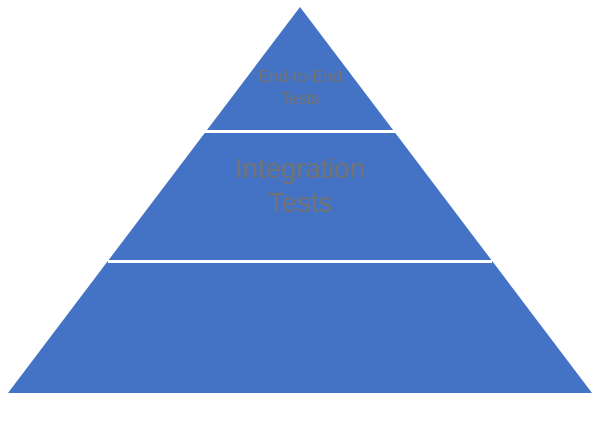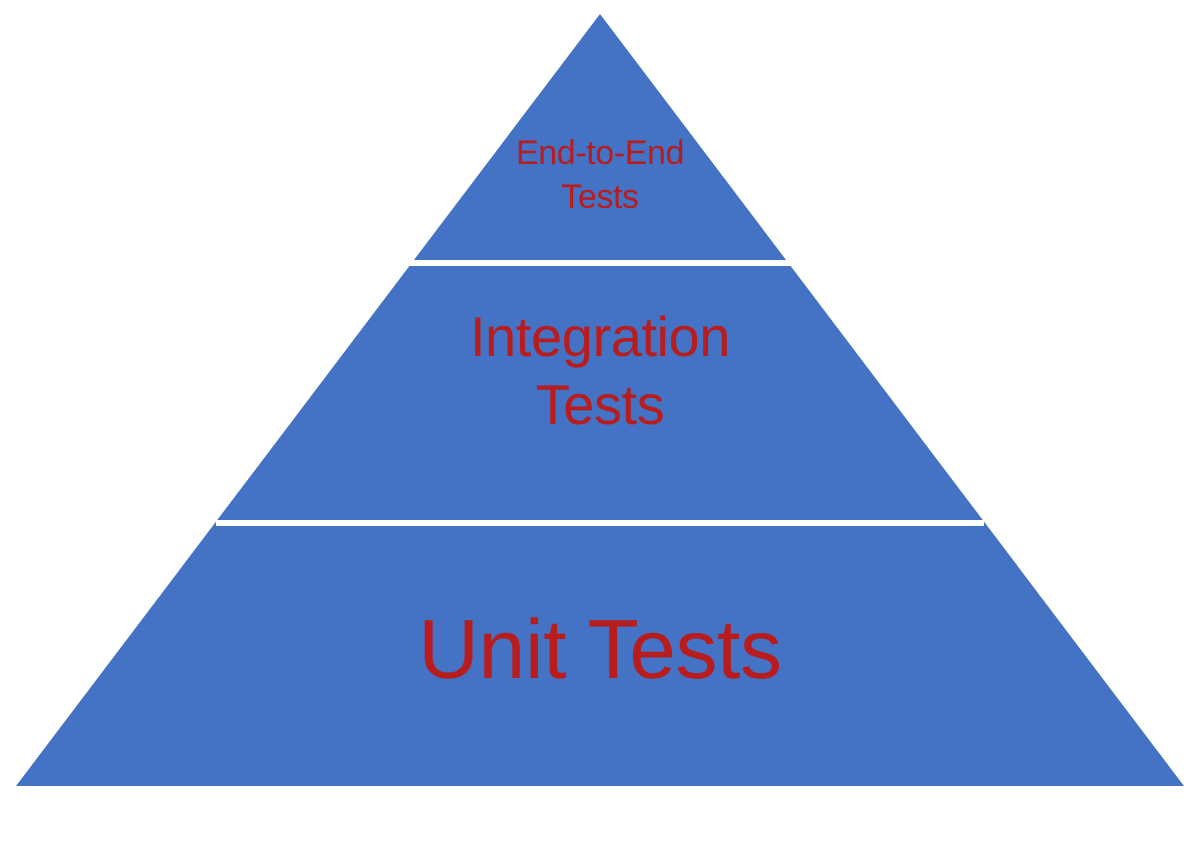--- a/index.html
+++ b/index.html
@@ -24,21 +24,21 @@
     top: 0;
     width: 600px;
     height: 426px;
     display: block;
   }
   .layer-label {
     position: absolute;
     left: 0;
     width: 600px;
     text-align: center;
-    color: #b91c1c;
+    color: #737373;
     font-family: "Liberation Sans", sans-serif;
     font-weight: 400;
     line-height: 1.13;
     letter-spacing: -0.2px;
     white-space: pre-line;
     pointer-events: none;
     text-rendering: optimizeLegibility;
   }
   #label-e2e {
     top: 66px;
@@ -66,15 +66,14 @@
     <line x1="203" y1="131.5" x2="397" y2="131.5" stroke="#FFFFFF" stroke-width="3"></line>
     <line x1="108" y1="261.5" x2="492" y2="261.5" stroke="#FFFFFF" stroke-width="3"></line>
   </svg>
 
   <div class="layer-label" id="label-e2e">End-to-End
 Tests</div>
 
   <div class="layer-label" id="label-integration">Integration
 Tests</div>
 
-  <div class="layer-label" id="label-unit">Unit Tests</div>
 
 </div>
 
 </body></html>

